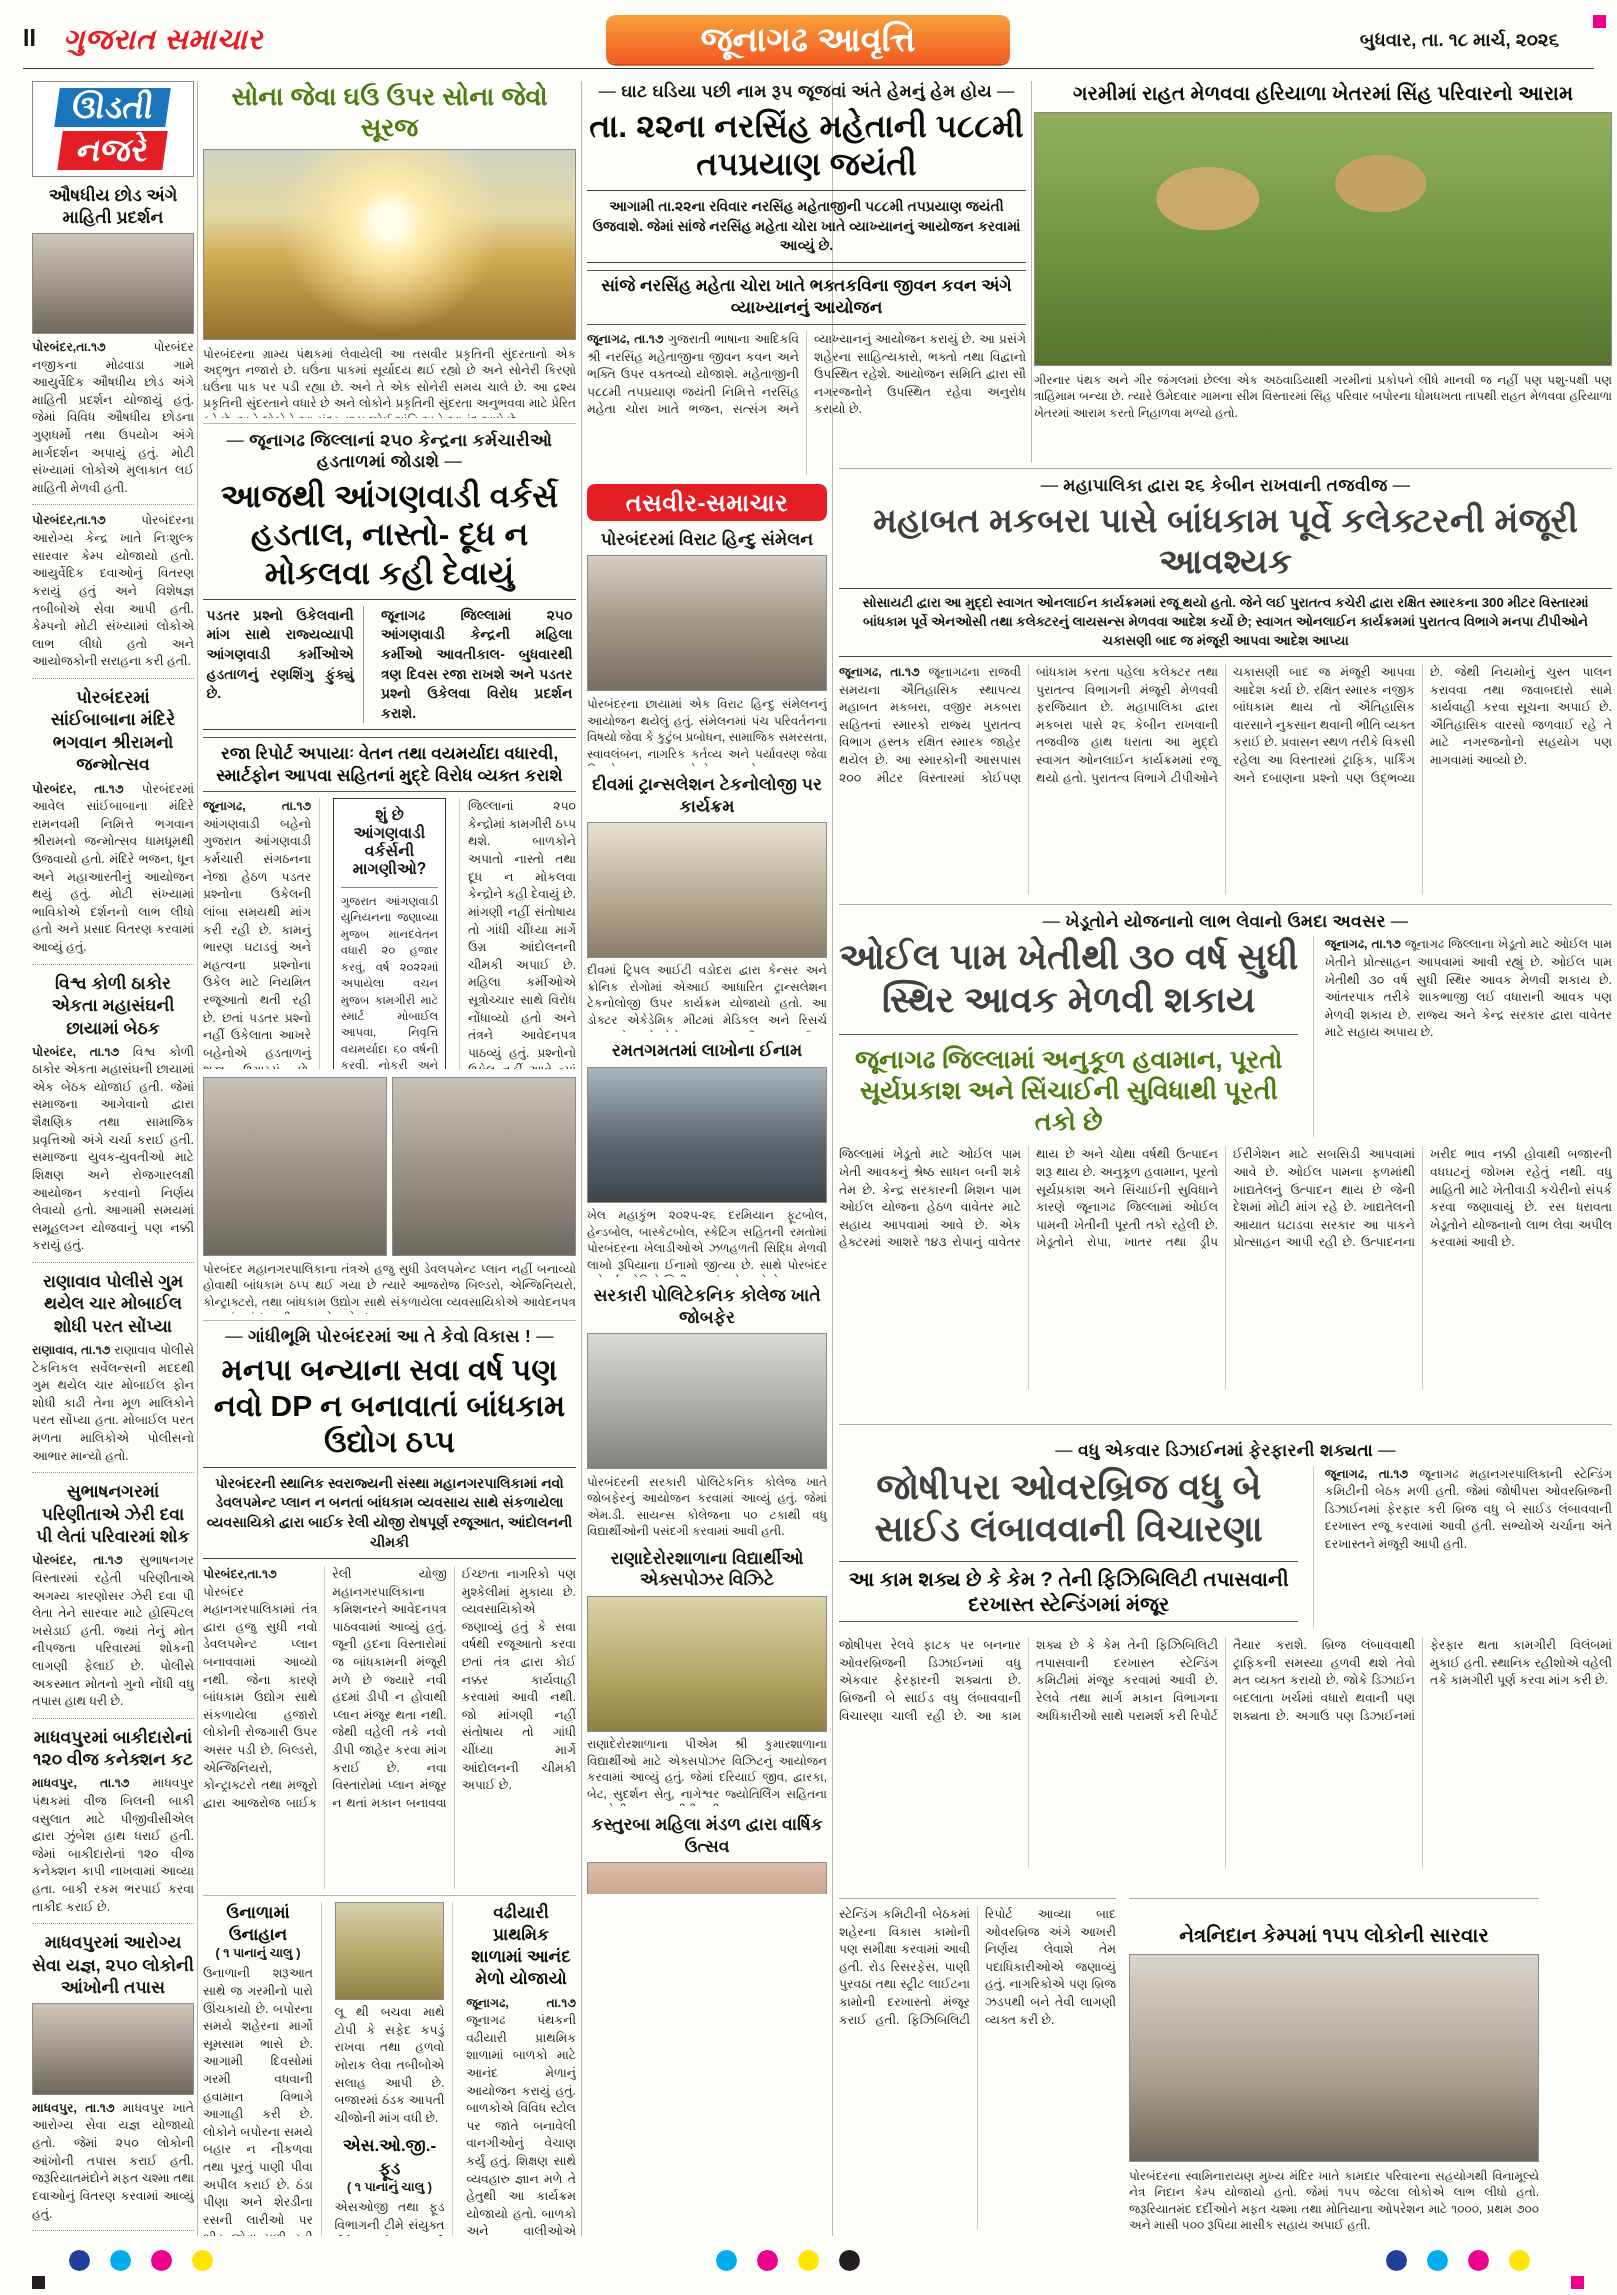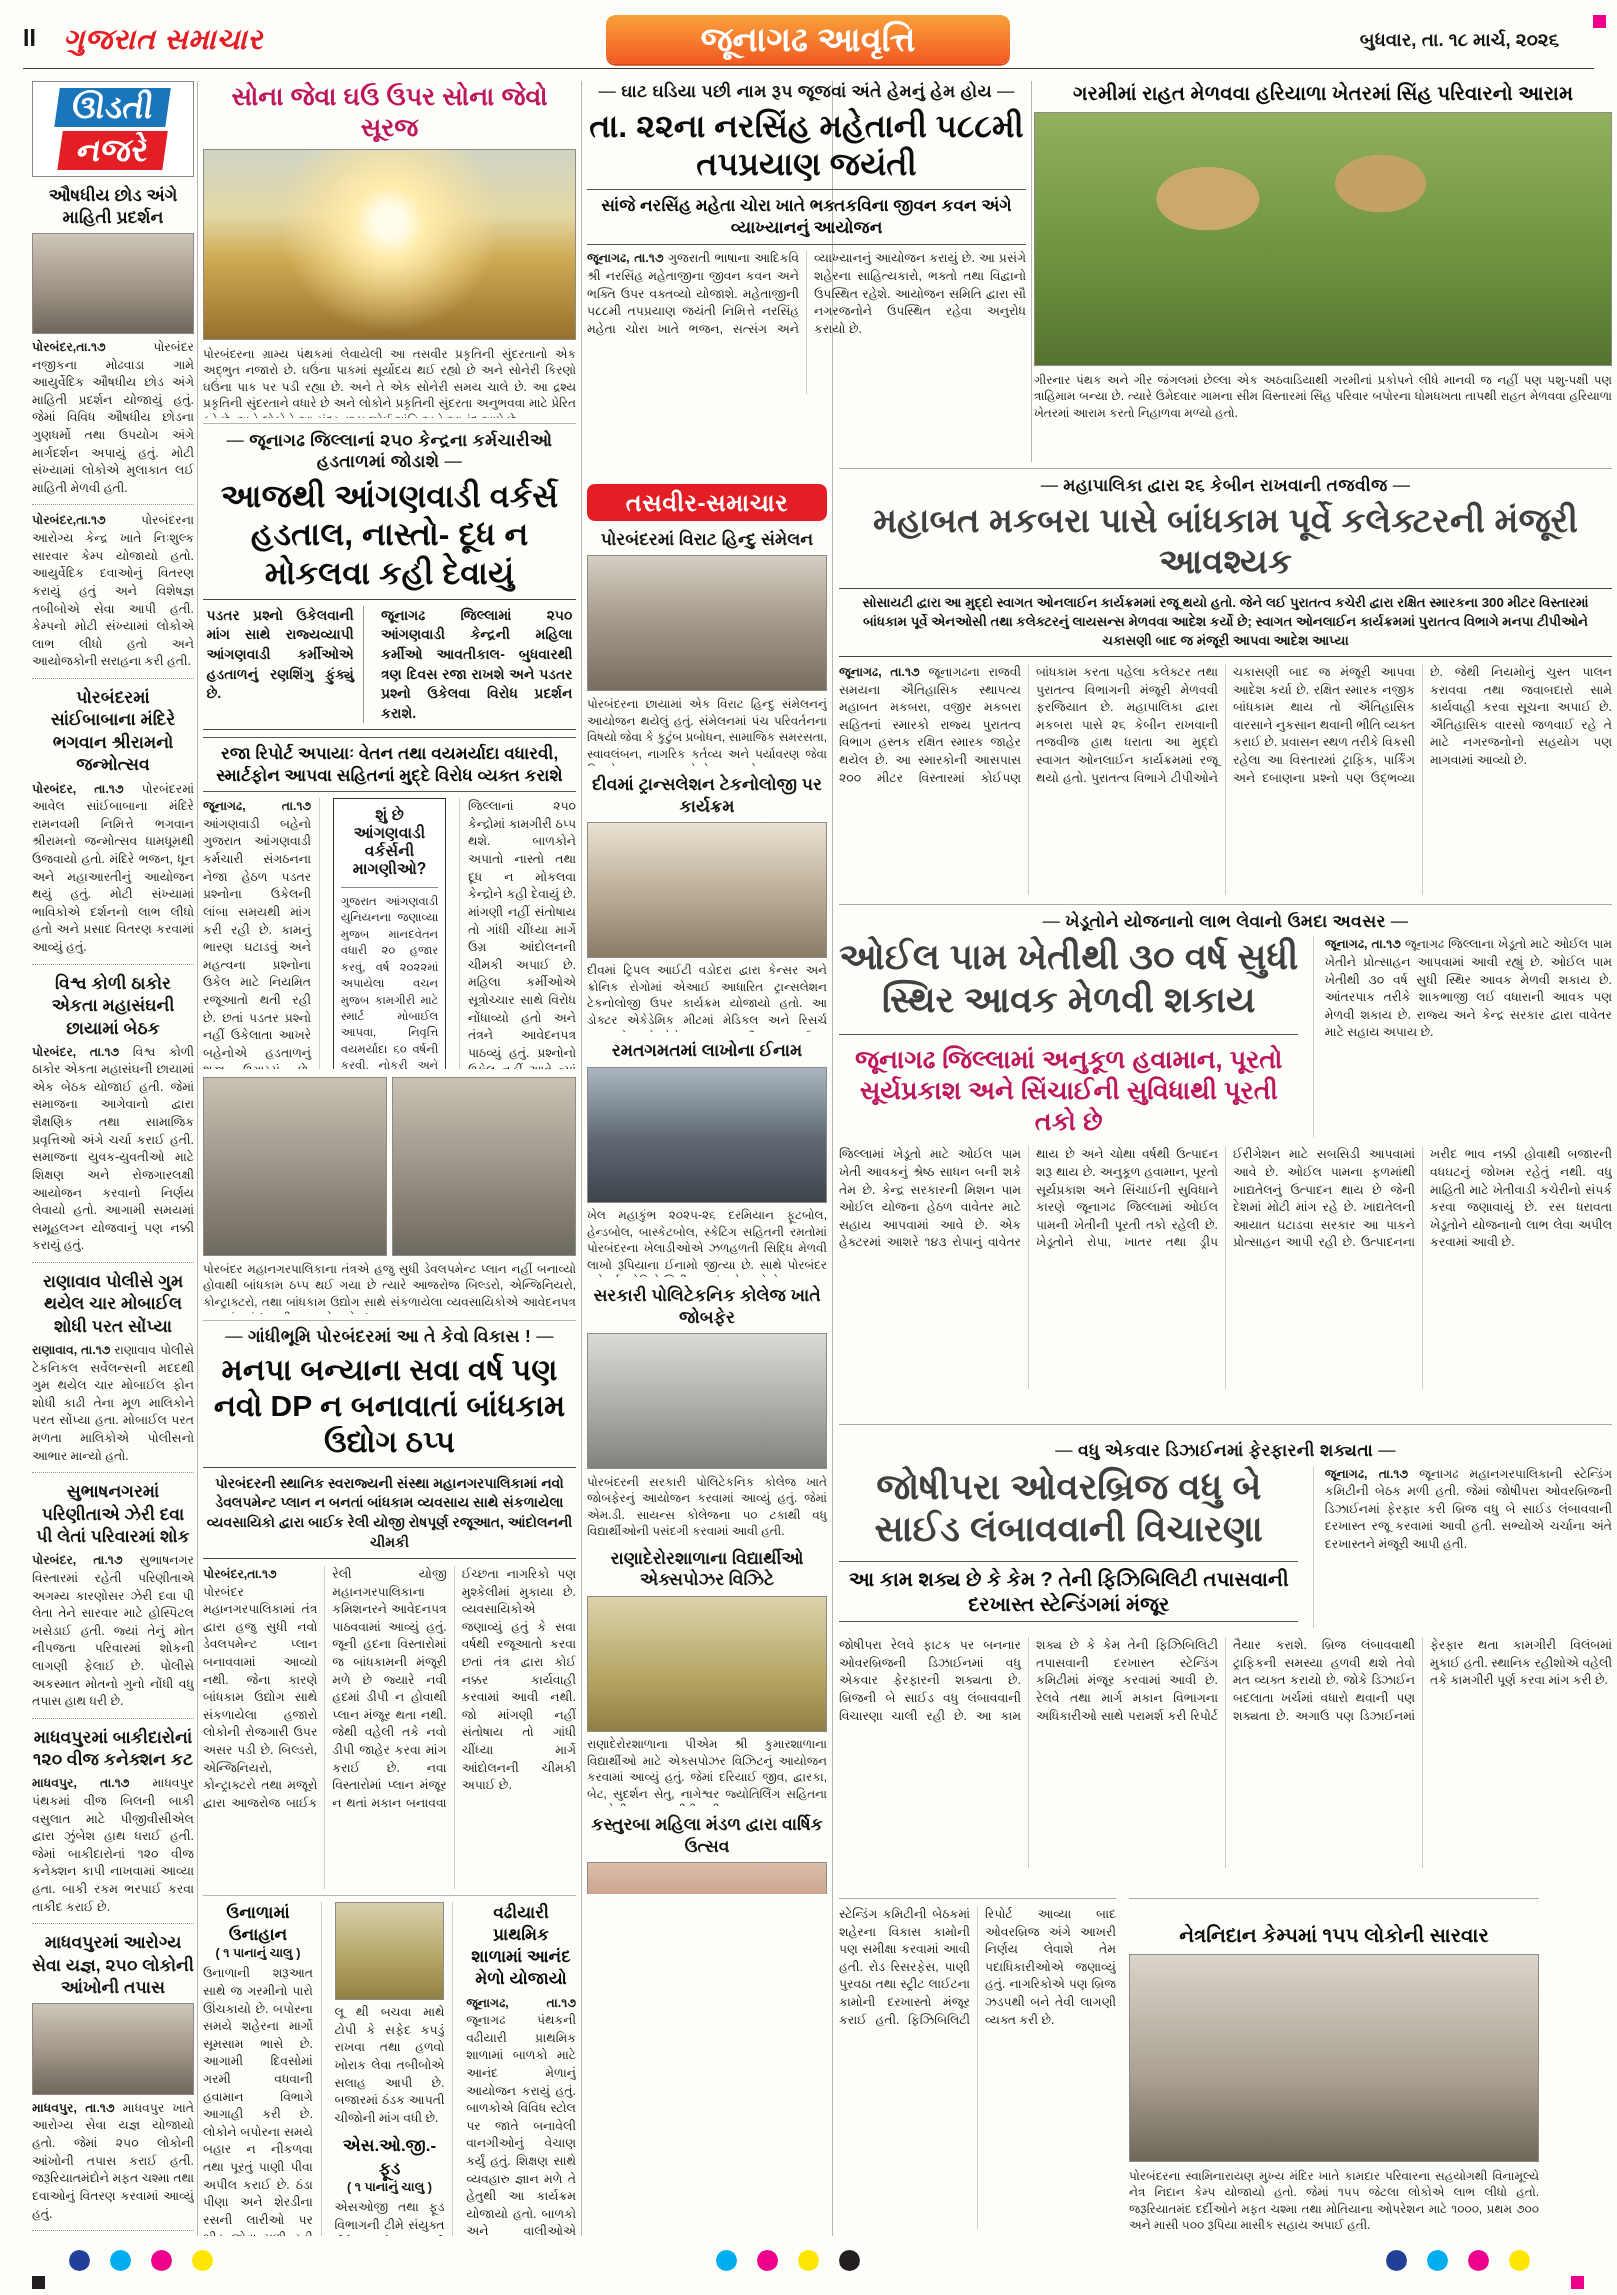--- a/index.html
+++ b/index.html
@@ -6,21 +6,21 @@
   html,body{width:1617px;height:2295px}
   body{position:relative;background:#fdfdfa;color:#151515;
        font-family:"Liberation Sans","DejaVu Sans",sans-serif;overflow:hidden}
   .abs{position:absolute}
   .reg{position:absolute;overflow:hidden}
   .vrule{position:absolute;width:0.6px;background:#b9b5ae}
   .hrule{border:0;border-top:0.6px solid #b9b5ae;margin:5.8px 0}
   
   .hl-xxl{font-weight:bold;font-size:36px;line-height:1.18;text-align:center;color:#404040}
   .hl-xl{font-weight:bold;font-size:32px;line-height:1.2;text-align:center;color:#0c0c0c}
-  .hl-lg{font-weight:bold;font-size:25.4px;line-height:1.22;text-align:center;color:#be185d}
+  .hl-lg{font-weight:bold;font-size:25.4px;line-height:1.22;text-align:center;color:#4d7c0f}
   .hl-md{font-weight:bold;font-size:20px;line-height:1.25;text-align:center;color:#0c0c0c}
   .hl-sm{font-weight:bold;font-size:17px;line-height:1.3;text-align:center;color:#0c0c0c}
   .kicker{font-weight:bold;font-size:17.3px;text-align:center;letter-spacing:0.3px}
   .kicker:before,.kicker:after{content:" — ";color:#555}
   .deck{font-weight:bold;font-size:14px;line-height:1.4;text-align:justify}
   .deck-band{border-top:1.2px solid #444;border-bottom:1.2px solid #444;padding:5.8px 3.5px;margin:7px 0}
   .subhead-band{border-top:0.9px solid #555;border-bottom:0.9px solid #555;padding:4.6px 2.3px;margin:5.8px 0}
   .body-txt{font-size:12.4px;line-height:1.42;text-align:justify;color:#1c1c1c}
   .cap{font-size:12px;line-height:1.38;text-align:justify;color:#222}
   .dl{font-weight:bold}
@@ -218,20 +218,21 @@
       <p class="body-txt" style="margin-top:4.6px">
         <b class="dl">જૂનાગઢ, તા.૧૭</b>
         <span>જૂનાગઢ પંથકની વઢીયારી પ્રાથમિક શાળામાં બાળકો માટે આનંદ મેળાનું આયોજન કરાયું હતું. બાળકોએ વિવિધ સ્ટોલ પર જાતે બનાવેલી વાનગીઓનું વેચાણ કર્યું હતું. શિક્ષણ સાથે વ્યવહારુ જ્ઞાન મળે તે હેતુથી આ કાર્યક્રમ યોજાયો હતો. બાળકો અને વાલીઓએ ઉત્સાહભેર ભાગ લીધો હતો અને શાળા પરિવારે સૌનો આભાર માન્યો હતો.</span></p>
     </div>
   </div>
 </div>
 
 <div class="reg" style="left:587px;top:81px;width:439px;height:407px">
   <div class="kicker">ઘાટ ઘડિયા પછી નામ રૂપ જૂજવાં અંતે હેમનું હેમ હોય</div>
   <div class="hl-xl" style="margin:4.6px 0">તા. ૨૨ના નરસિંહ મહેતાની ૫૮૮મી તપપ્રયાણ જયંતી</div>
+  <p class="deck deck-band" style="text-align:center">આગામી તા.૨૨ના રવિવાર નરસિંહ મહેતાજીની ૫૮૮મી તપપ્રયાણ જયંતી ઉજવાશે. જેમાં સાંજે નરસિંહ મહેતા ચોરા ખાતે વ્યાખ્યાનનું આયોજન કરવામાં આવ્યું છે.</p>
   <div class="hl-sm subhead-band">સાંજે નરસિંહ મહેતા ચોરા ખાતે ભક્તકવિના જીવન કવન અંગે વ્યાખ્યાનનું આયોજન</div>
   <div class="body-txt cols-2" style="height:144px;overflow:hidden">
     <b class="dl">જૂનાગઢ, તા.૧૭</b>
     <span>ગુજરાતી ભાષાના આદિકવિ શ્રી નરસિંહ મહેતાજીના જીવન કવન અને ભક્તિ ઉપર વક્તવ્યો યોજાશે. મહેતાજીની ૫૮૮મી તપપ્રયાણ જયંતી નિમિત્તે નરસિંહ મહેતા ચોરા ખાતે ભજન, સત્સંગ અને વ્યાખ્યાનનું આયોજન કરાયું છે. આ પ્રસંગે શહેરના સાહિત્યકારો, ભક્તો તથા વિદ્વાનો ઉપસ્થિત રહેશે. આયોજન સમિતિ દ્વારા સૌ નગરજનોને ઉપસ્થિત રહેવા અનુરોધ કરાયો છે.</span>
   </div>
 </div>
 
 <div class="reg" style="left:587px;top:484px;width:240px;height:1410px">
   <div class="banner-red">તસવીર-સમાચાર</div>
 

